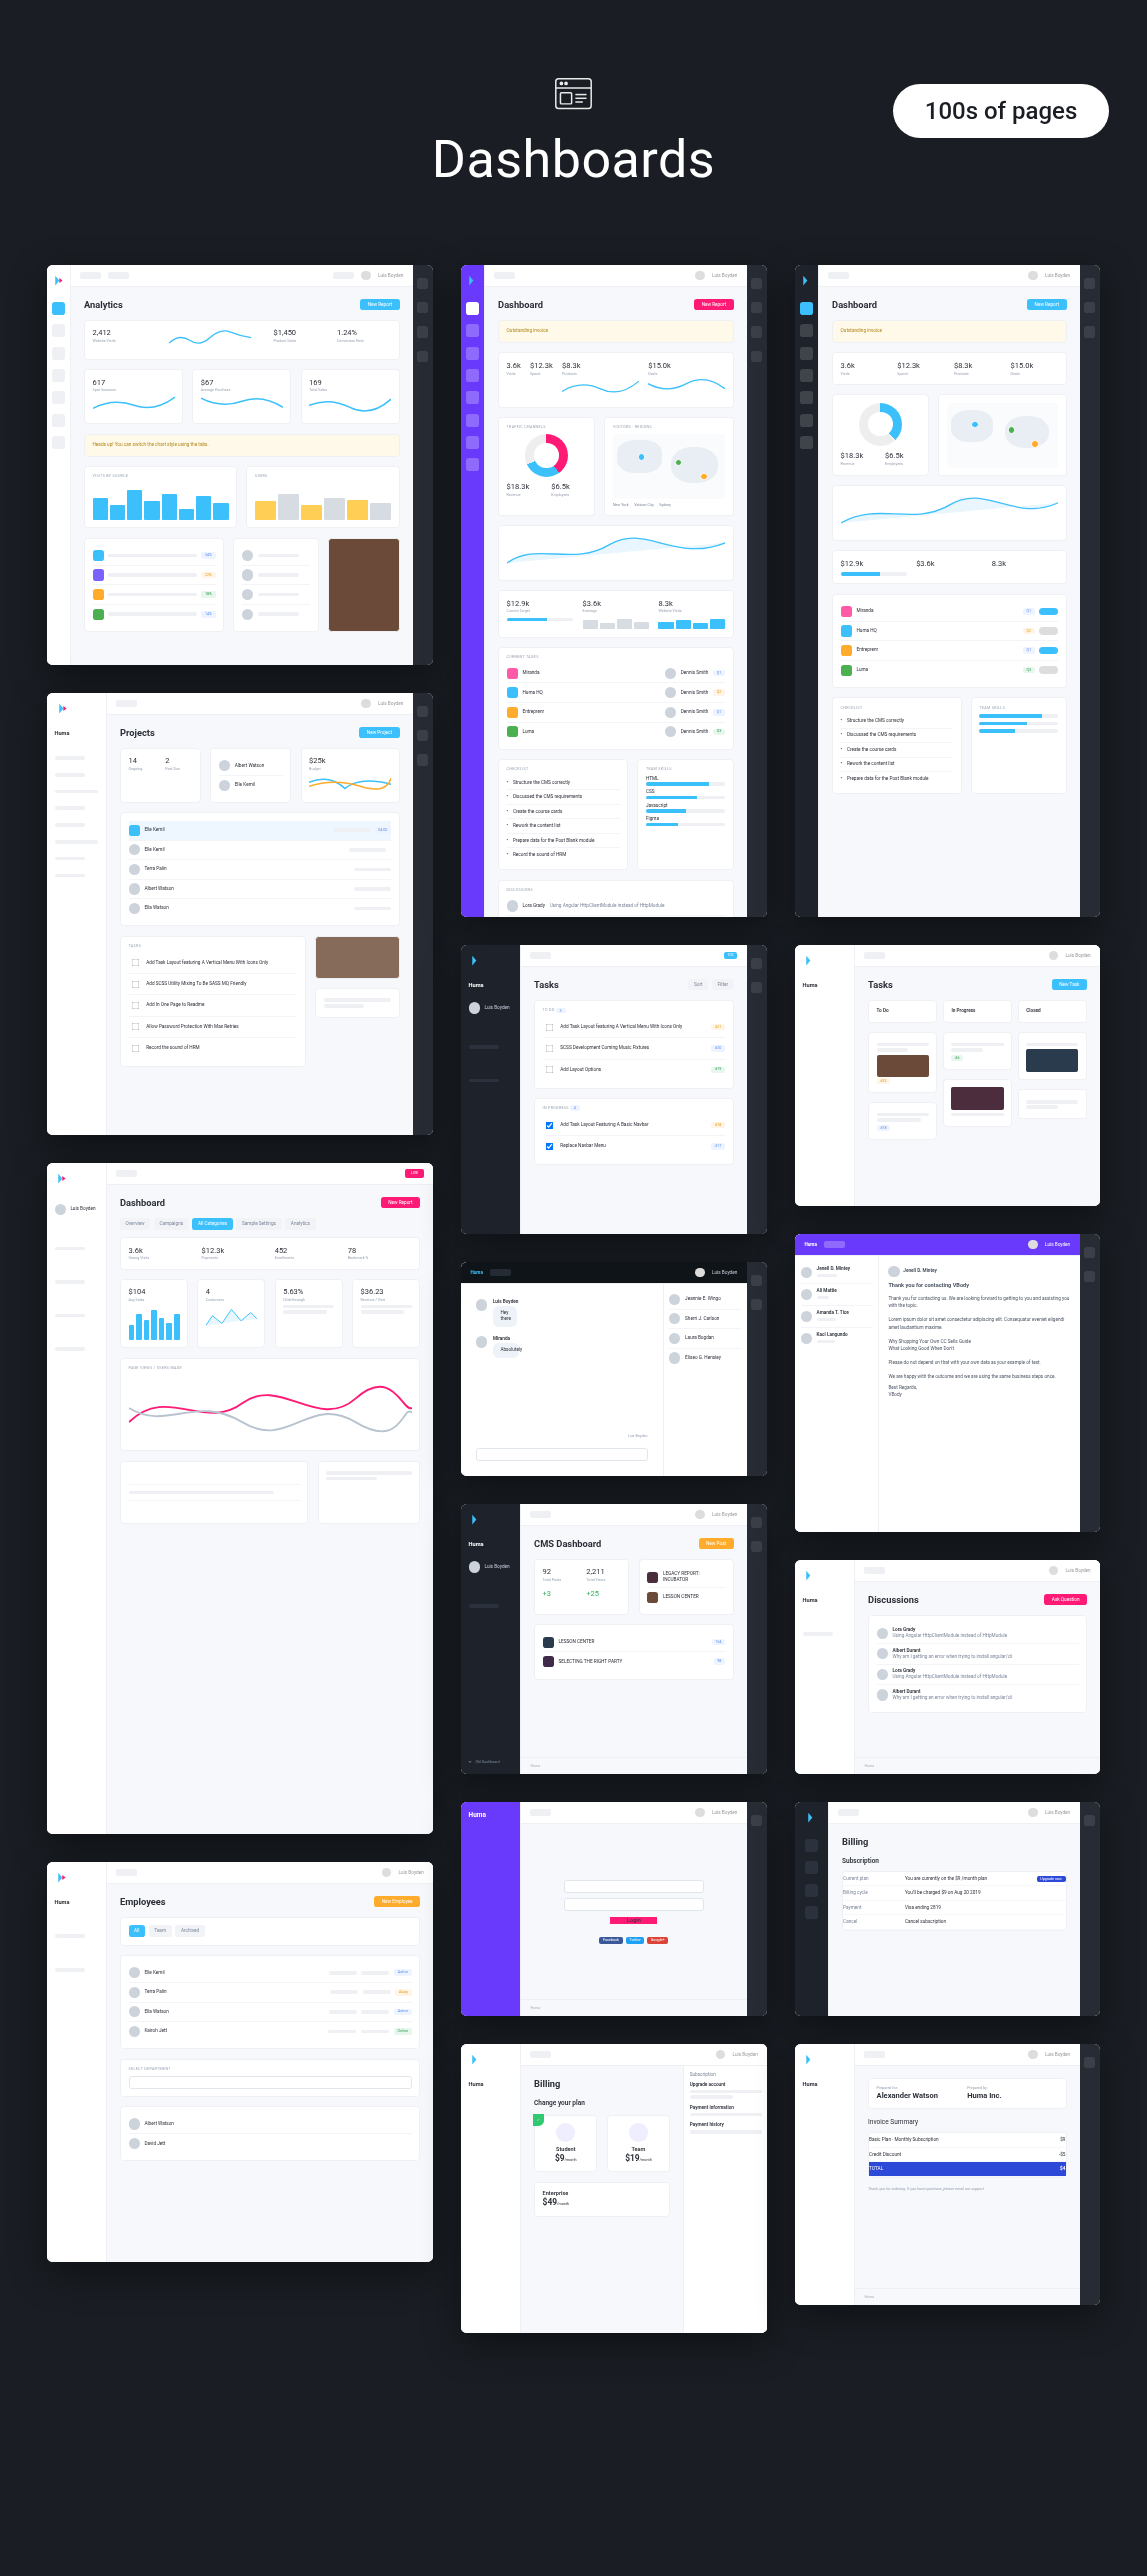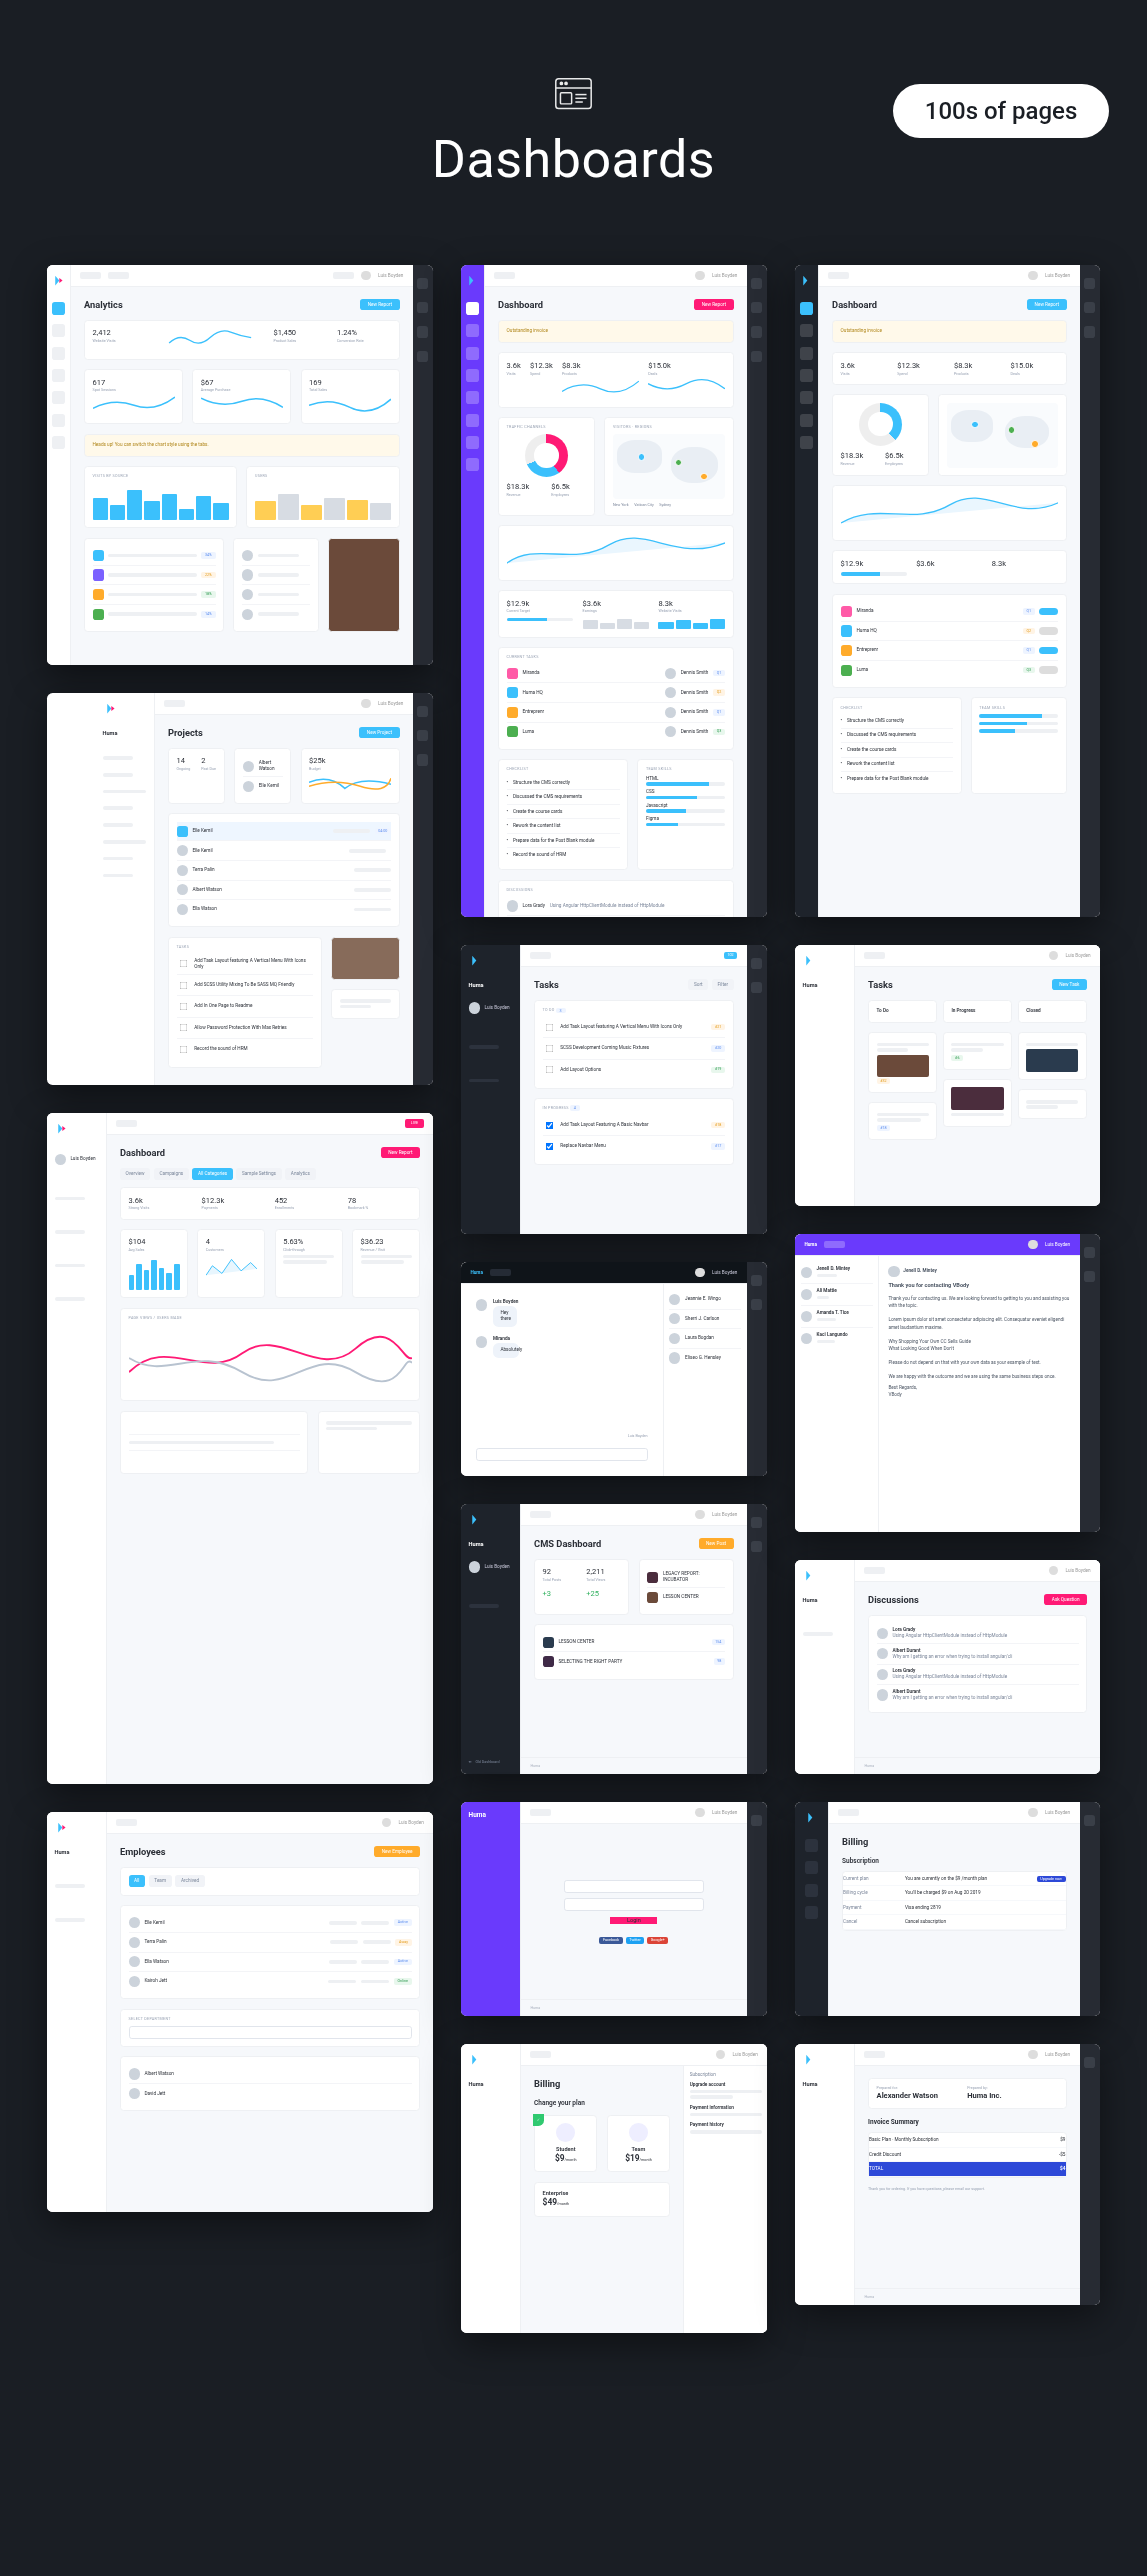--- a/index.html
+++ b/index.html
@@ -331,21 +331,21 @@
           </div>
           <div class="right-strip">
               <div class="blk"></div>
               <div class="blk"></div>
               <div class="blk"></div>
               <div class="blk"></div>
             </div>
         </div>
       </div>
 
-      <div class="shot" style="height:392px;padding-left:48px;">
+      <div class="shot" style="height:442px;">
         <div class="frame">
           <div class="sidebar wide">
             <div class="logo" style="margin-left:1.9px"><svg viewBox="0 0 16 16">
                   <path fill="#3bc0fc" d="M4 2l5 6-5 6V2z"></path>
                   <path fill="#ff1a75" d="M9 5l4 3-4 3V5z"></path>
                 </svg></div>
             <span style="font-size:5.6px; font-weight:700; margin-bottom:7.5px">Huma</span>
             <div class="placeholder-line short"></div>
               <div class="placeholder-line short"></div>
               <div class="placeholder-line med"></div>
@@ -1668,21 +1668,21 @@
               <div class="card" style="display:flex">
                 <div style="flex:1">
                     <div style="font-size:3.7px;color:#98a2b3">Prepared for:</div>
                     <div style="font-size:7.5px;font-weight:700">Alexander Watson</div>
                   </div>
                 <div style="flex:1">
                     <div style="font-size:3.7px;color:#98a2b3">Prepared by:</div>
                     <div style="font-size:7.5px;font-weight:700">Huma Inc.</div>
                   </div>
               </div>
-              <div style="font-size:6.5px;font-weight:700;margin:5.6px 0">Invoice Summary</div>
+              <div style="font-size:6.5px;font-weight:400;margin:5.6px 0">Invoice Summary</div>
               <div class="card" style="padding:0">
                 <div class="table-row">
                     <span>Basic Plan · Monthly Subscription</span>
                     <span style="flex:.2;text-align:right">$9</span>
                   </div>
                 <div class="table-row">
                     <span>Credit Discount</span>
                     <span style="flex:.2;text-align:right">-$5</span>
                   </div>
                 <div class="table-row" style="background:#2d49d8;color:#fff">

